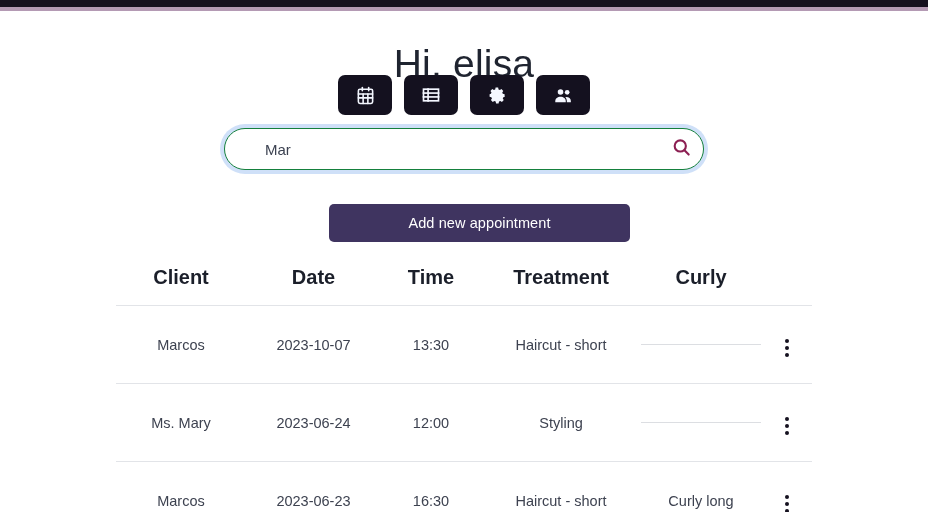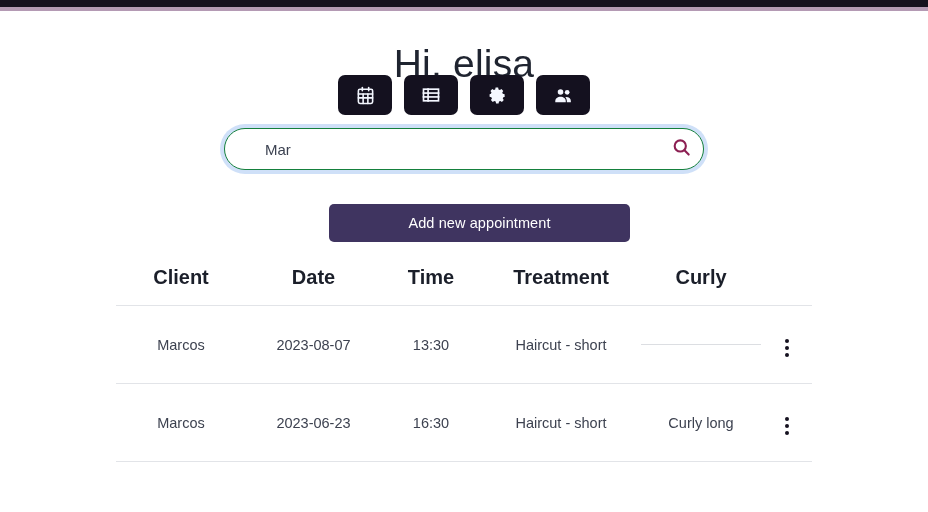--- a/index.html
+++ b/index.html
@@ -271,23 +271,37 @@
         <th class="col-date">Date</th>
         <th class="col-time">Time</th>
         <th class="col-treat">Treatment</th>
         <th class="col-notes">Curly</th>
         <th class="col-actions"></th>
       </tr>
     </thead>
     <tbody id="appt-body">
         <tr>
           <td class="col-client">Marcos</td>
-          <td class="col-date">2023-08-07</td>
+          <td class="col-date">2023-10-07</td>
           <td class="col-time">13:30</td>
           <td class="col-treat">Haircut - short</td>
+          <td class="col-notes">
+            <span class="note-empty"></span>
+          </td>
+          <td class="col-actions"><button class="kebab-btn">
+              <span></span>
+              <span></span>
+              <span></span>
+            </button></td>
+        </tr>
+        <tr>
+          <td class="col-client">Ms. Mary</td>
+          <td class="col-date">2023-06-24</td>
+          <td class="col-time">12:00</td>
+          <td class="col-treat">Styling</td>
           <td class="col-notes">
             <span class="note-empty"></span>
           </td>
           <td class="col-actions"><button class="kebab-btn">
               <span></span>
               <span></span>
               <span></span>
             </button></td>
         </tr>
         <tr>

